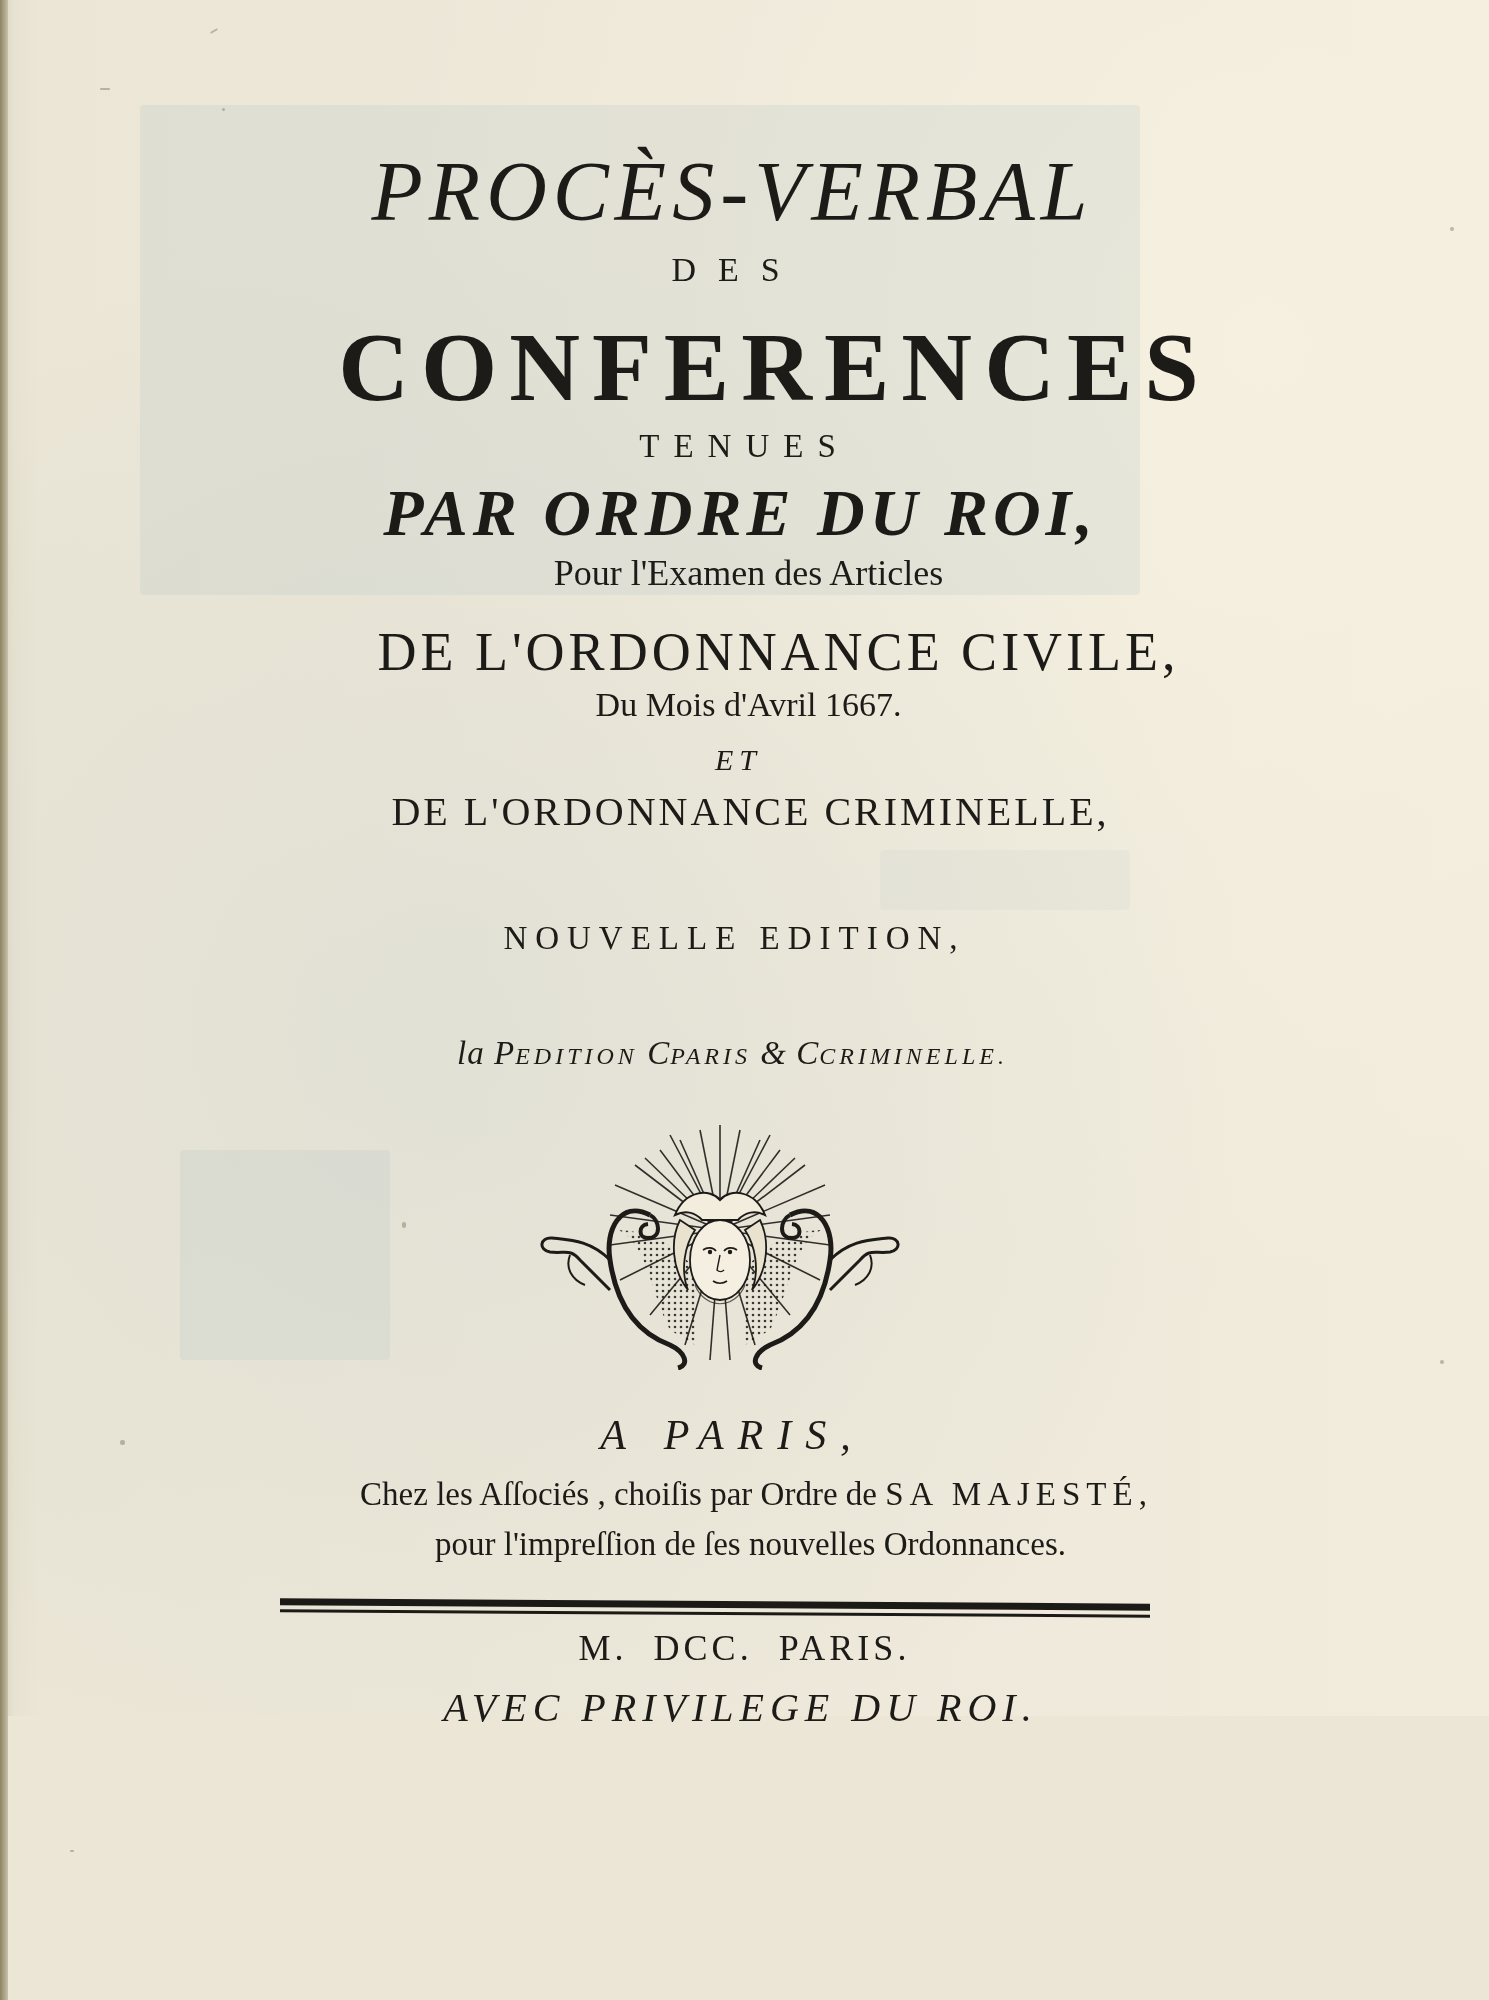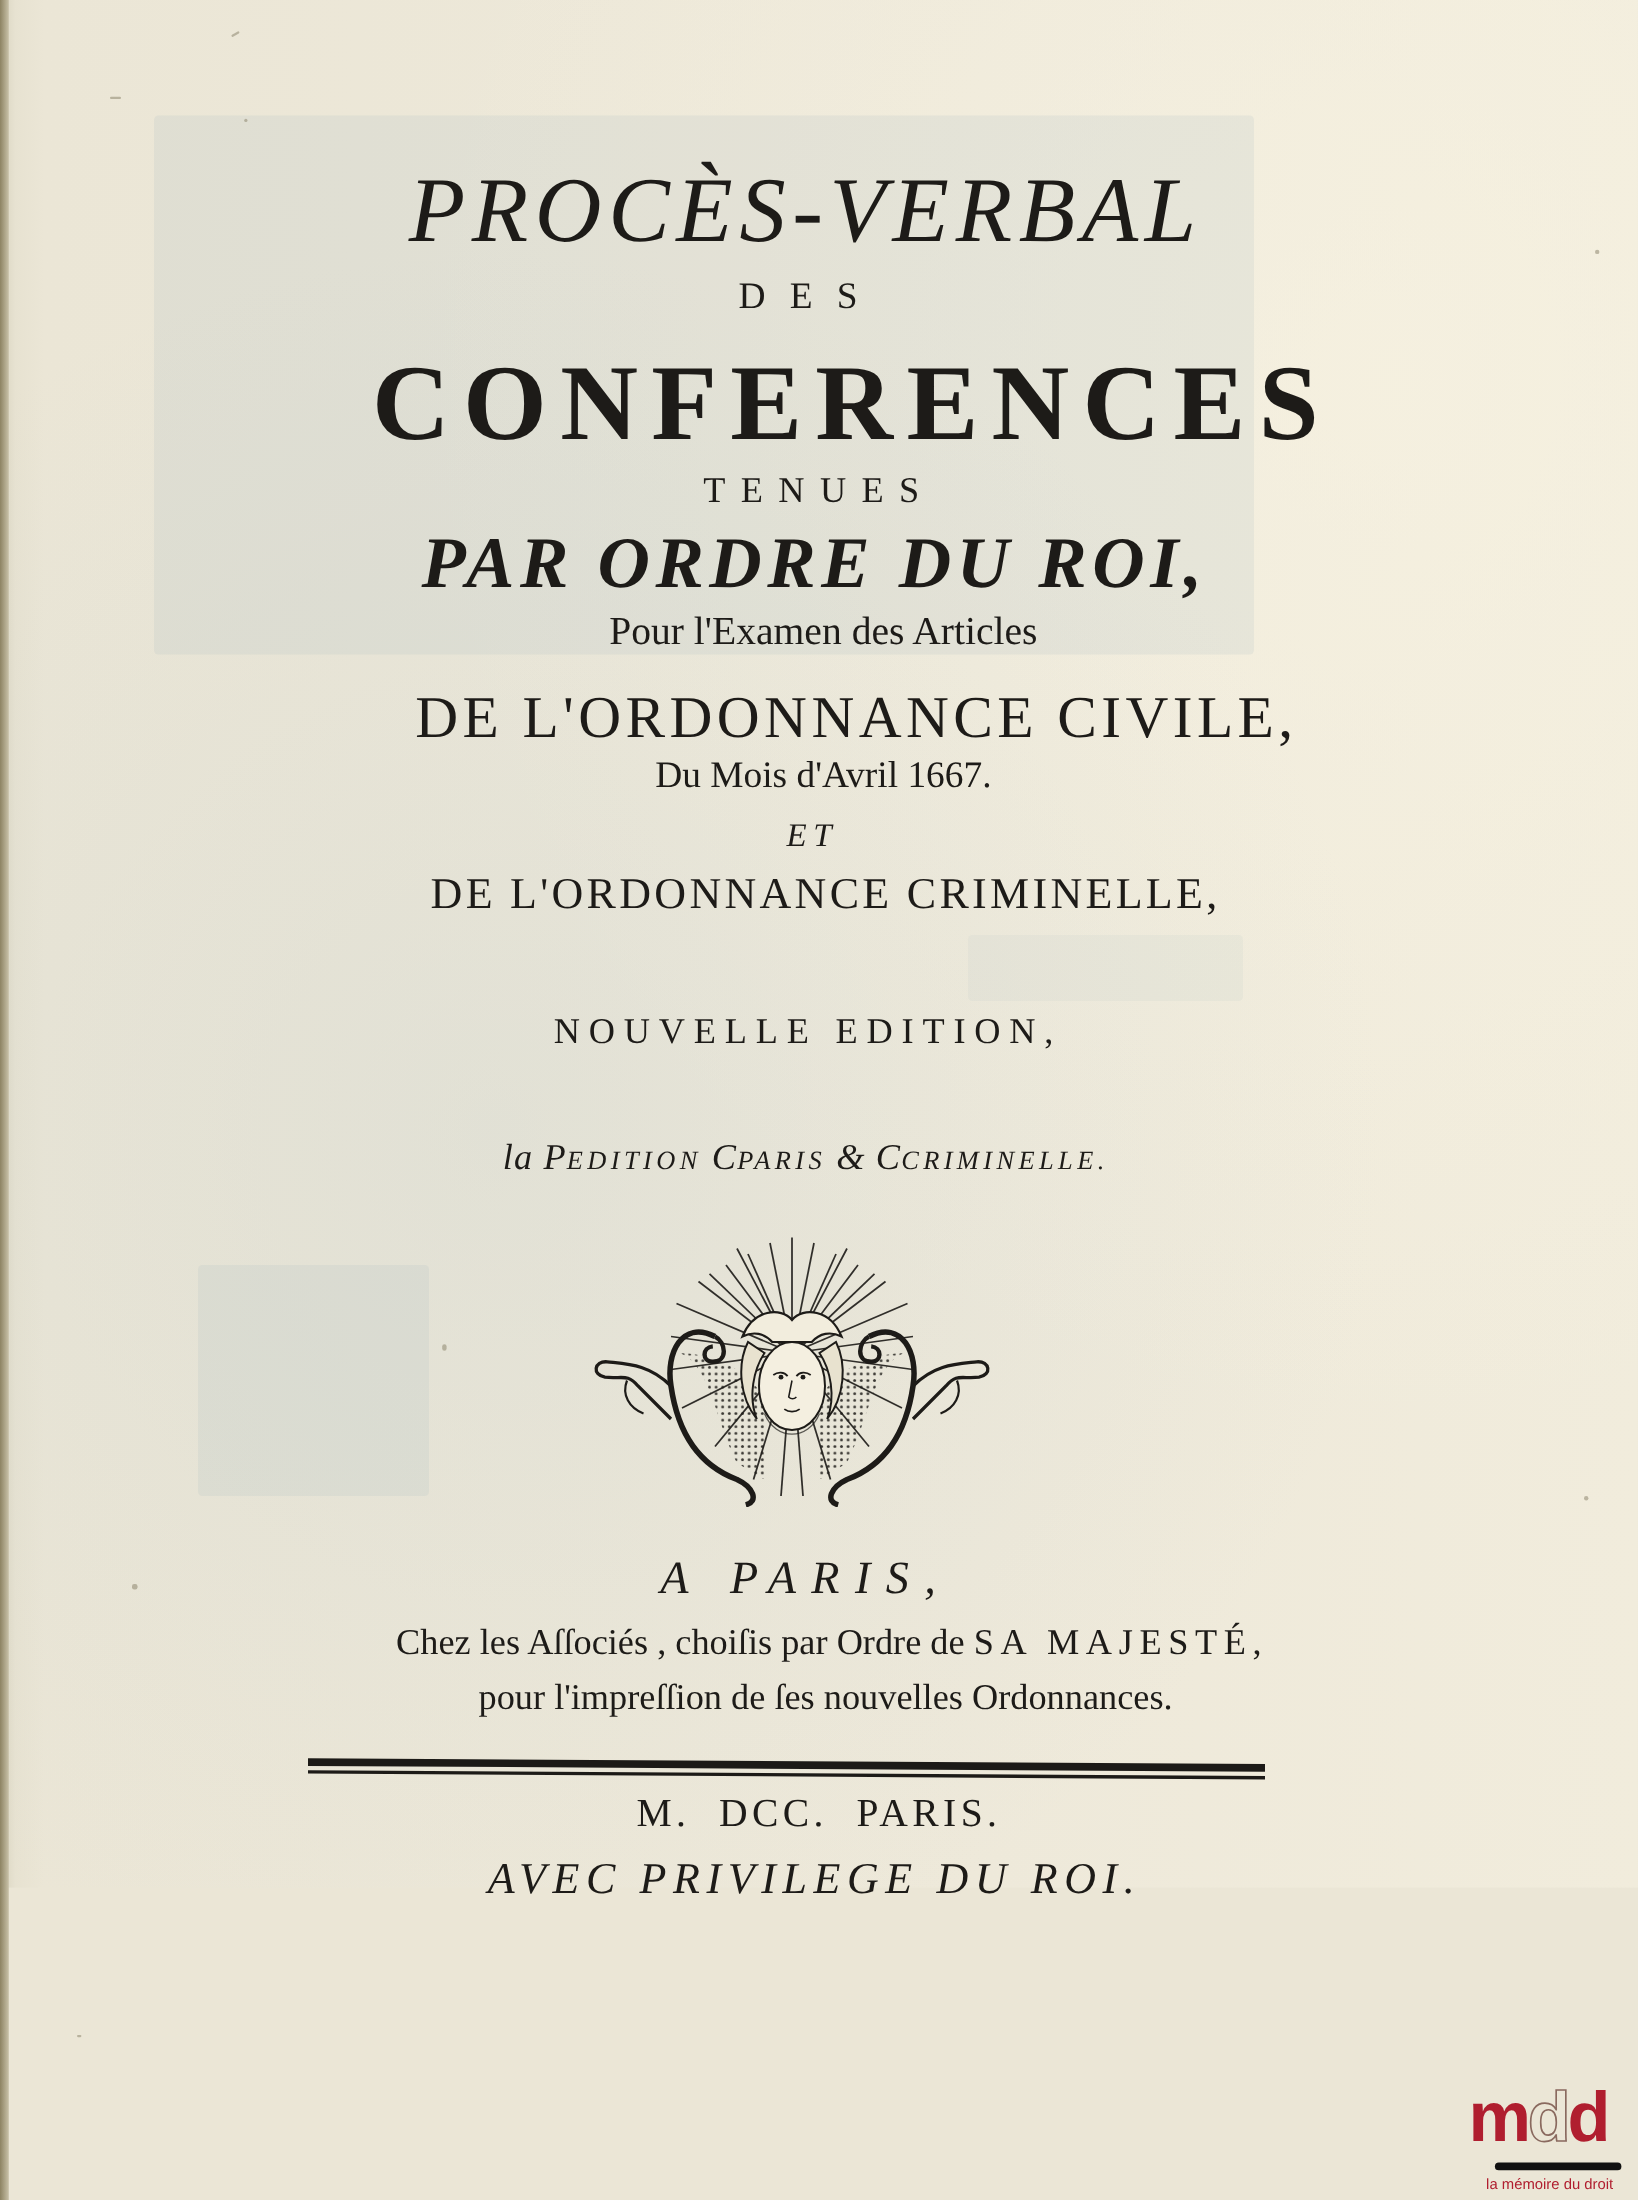--- a/index.html
+++ b/index.html
@@ -169,18 +169,13 @@
   <div class="line it" id="l-paris">A PARIS,</div>
   <div class="line" id="l-chez"><span>Chez les Aſſociés , choiſis par Ordre de </span><span class="caps">SA MAJESTÉ,</span></div>
   <div class="line" id="l-pour2">pour l'impreſſion de ſes nouvelles Ordonnances.</div>
 
   <div class="rule-thick"></div>
   <div class="rule-thin"></div>
 
   <div class="line" id="l-year"><span>M.</span><span class="gap"></span><span>DCC.</span><span class="gap"></span><span>PARIS.</span></div>
   <div class="line it" id="l-priv">AVEC PRIVILEGE DU ROI.</div>
 
-  <div class="logo">
-    <div class="logo-mark"><span>m</span><span class="hollow">d</span><span>d</span></div>
-    <div class="logo-bar"></div>
-    <div class="logo-tag">la mémoire du droit</div>
-  </div>
 </div>
 
 </body></html>

